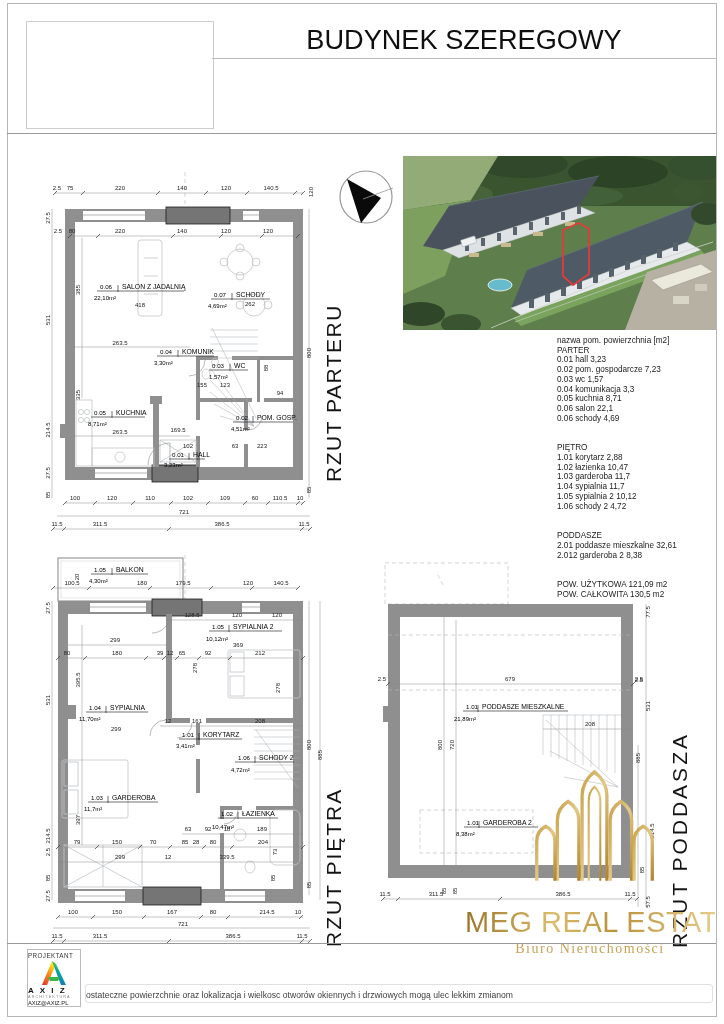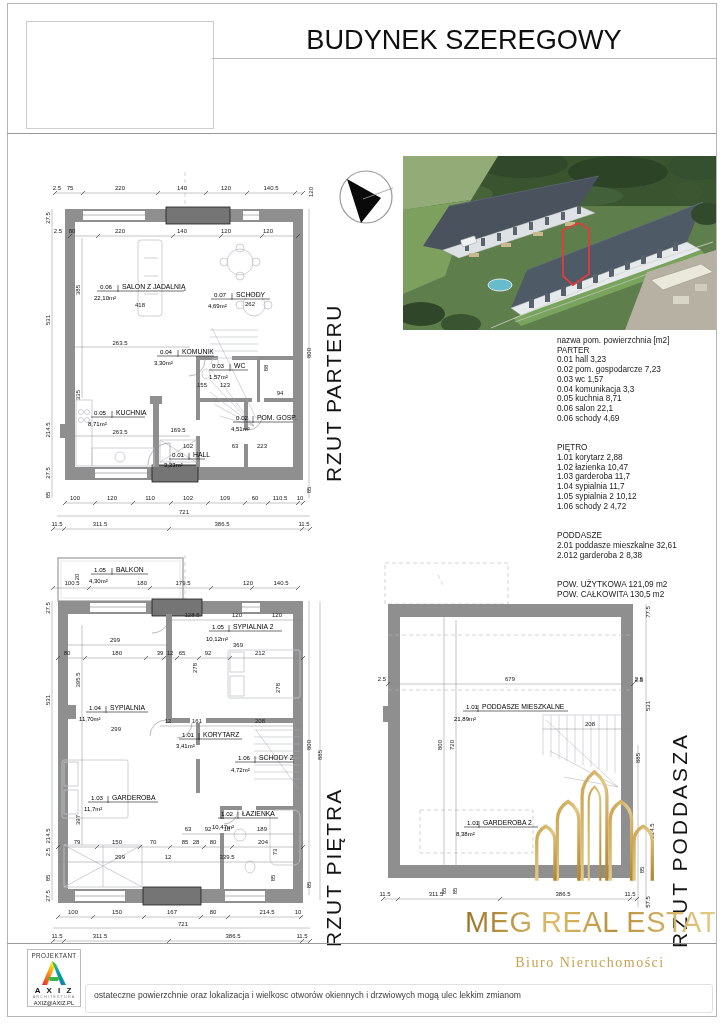--- a/index.html
+++ b/index.html
@@ -7,27 +7,27 @@
   .abs{position:absolute}
   .frame{left:7px;top:3px;width:708px;height:1012px;border:1px solid #b5b5b5}
   .titleblock{left:26px;top:21px;width:186px;height:106px;border:1px solid #ccc;background:#fff}
   .hline{background:#bbb;height:1px}
   .title{left:212px;top:24px;width:504px;text-align:center;font-size:28px;color:#0f0f0f;letter-spacing:0;transform:scaleX(.97)}
   .pt{transform:rotate(-90deg);transform-origin:0 0;font-size:21px;letter-spacing:1.5px;color:#141414;white-space:nowrap}
   .legend{left:557px;top:336px;width:150px;font-size:8.2px;line-height:9.7px;color:#1b1b1b}
   .lgap{margin-top:20px}
   .megwrap{left:465px;top:906px;width:250px;text-align:center}
   .megt{font-size:29px;letter-spacing:.5px;background:linear-gradient(92deg,#9a7226,#dcbd6b 35%,#b8913d 60%,#e6cd8a);-webkit-background-clip:text;background-clip:text;color:transparent;white-space:nowrap}
-  .megs{font-family:"Liberation Serif",serif;font-size:14px;color:#c7a253;letter-spacing:1.5px;margin-top:16px}
-  .axizbox{left:27px;top:949px;width:52px;height:56px;border:1px solid #bbb;text-align:center;overflow:hidden}
+  .megs{font-family:"Liberation Serif",serif;font-size:14px;color:#c7a253;letter-spacing:1.5px;margin-top:2px}
+  .axizbox{left:27px;top:949px;width:52px;height:56px;border:1px solid #bbb;overflow:hidden}
   .axrole{font-size:6.3px;color:#333;letter-spacing:.4px;margin-top:2px}
   .axname{font-size:8px;font-weight:bold;letter-spacing:2px;color:#111}
   .axfield{font-size:3.8px;letter-spacing:1.1px;color:#888}
   .axmail{font-size:5.8px;color:#222;margin-top:1px}
-  .discl{left:85px;top:984px;width:628px;height:29px;border:1px solid #e0e0e0;border-radius:3px;font-size:8.6px;color:#3d3d3d;line-height:21px;padding-left:8px;box-sizing:border-box;white-space:nowrap;overflow:hidden}
+  .discl{left:85px;top:984px;width:628px;height:19px;border:1px solid #e0e0e0;border-radius:3px;font-size:8.6px;color:#3d3d3d;line-height:21px;padding-left:0;box-sizing:border-box;white-space:nowrap;overflow:hidden}
   svg{display:block}
   svg text{font-family:"Liberation Sans",sans-serif}
   .w{fill:#8f8f8f}
   .wd{fill:#757575;stroke:#1c1c1c;stroke-width:.8}
   .win{fill:#fff}
   .wl{stroke:#6a6a6a;stroke-width:.5;fill:none}
   .dl{stroke:#8a8a8a;stroke-width:.5;fill:none}
   .tk{stroke:#333;stroke-width:.7;fill:none}
   .d{font-size:6px;fill:#222;text-anchor:middle}
   .rc{font-size:6.2px;fill:#000}

